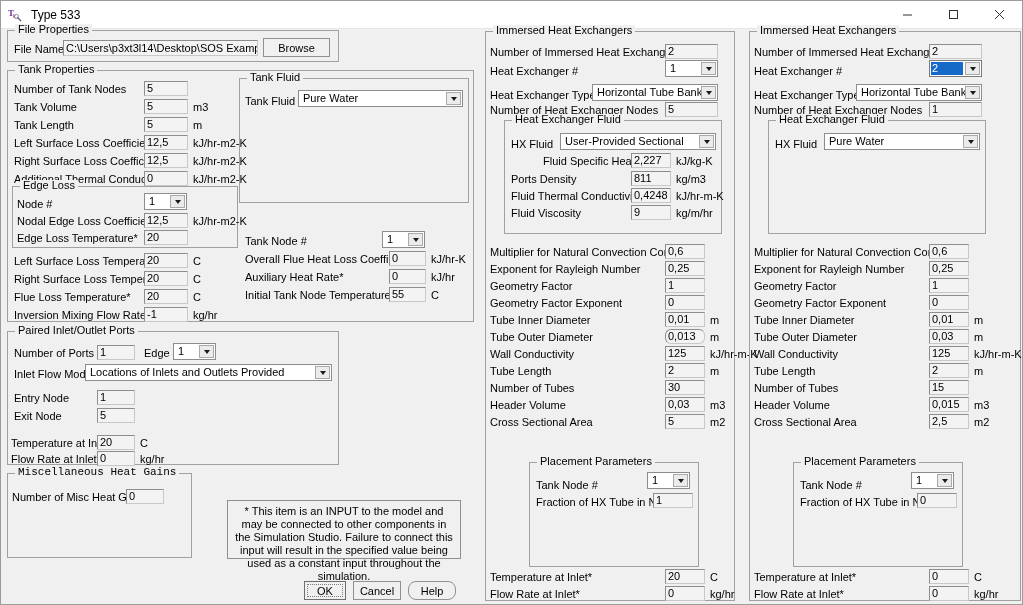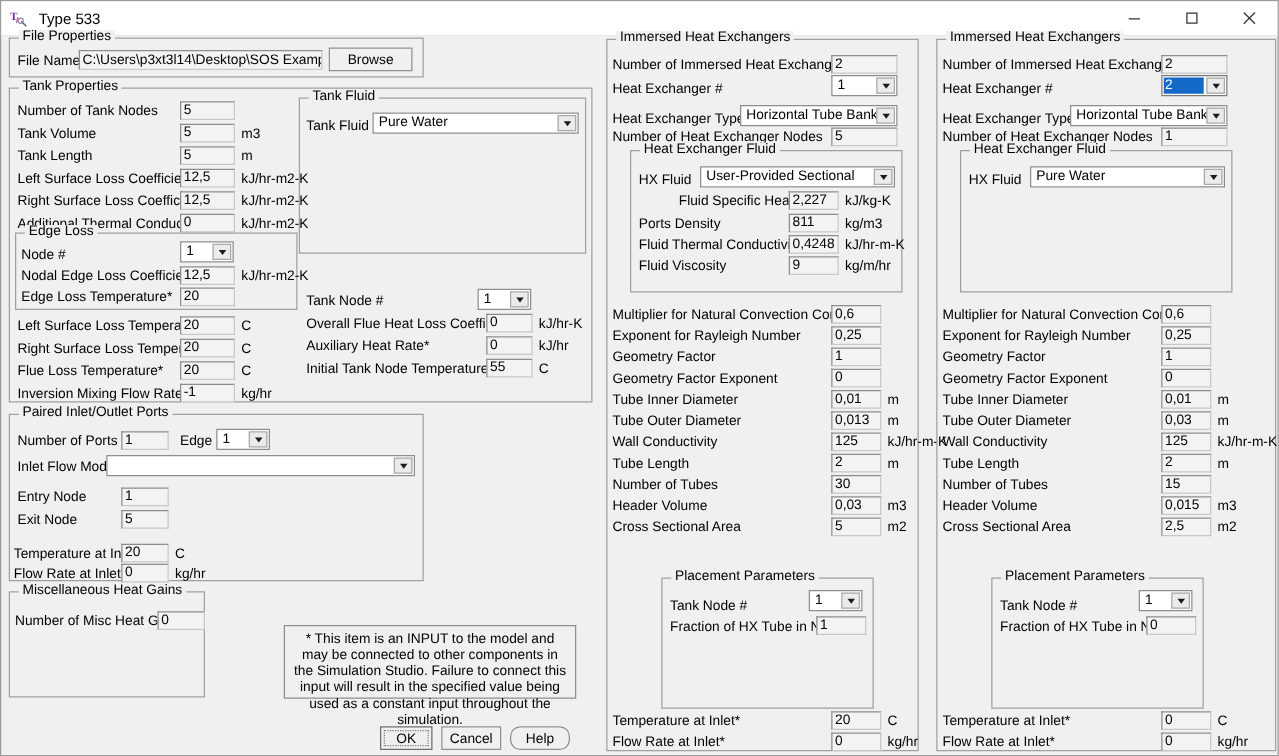--- a/index.html
+++ b/index.html
@@ -298,34 +298,35 @@
   </div>
   <div class="lbl" style="left:13px; top:346px;">Number of Ports</div>
   <div class="tbox" style="left:96px; top:344px; width:38px;">1</div>
   <div class="lbl" style="left:143px; top:346px;">Edge #</div>
   <div class="combo" style="left:172px; top:342px; width:43px;">
     <span class="selval">1</span>
     <span class="arrowbox"></span>
   </div>
   <div class="lbl" style="left:13px; top:367px;">Inlet Flow Mode</div>
   <div class="combo" style="left:84px; top:363px; width:247px;">
+    <span class="selval">Locations of Inlets and Outlets Provided</span>
     <span class="arrowbox"></span>
   </div>
   <div class="lbl" style="left:13px; top:391px;">Entry Node</div>
   <div class="tbox" style="left:96px; top:389px; width:38px;">1</div>
   <div class="lbl" style="left:13px; top:409px;">Exit Node</div>
   <div class="tbox" style="left:96px; top:407px; width:38px;">5</div>
   <div class="lbl" style="left:10px; top:436px;">Temperature at Inlet*</div>
   <div class="tbox" style="left:96px; top:434px; width:38px;">20</div>
   <div class="unit" style="left:139px; top:436px;">C</div>
   <div class="lbl" style="left:10px; top:452px;">Flow Rate at Inlet*</div>
   <div class="tbox" style="left:96px; top:450px; width:38px;">0</div>
   <div class="unit" style="left:139px; top:452px;">kg/hr</div>
 
-  <div class="group" style="left:6px; top:472px; width:157px; height:85px;">
+  <div class="group" style="left:6px; top:472px; width:185px; height:85px;font-family:Liberation Mono, monospace;">
     <div class="legend">Miscellaneous Heat Gains</div>
   </div>
   <div class="lbl" style="left:11px; top:490px;">Number of Misc Heat Gains</div>
   <div class="tbox" style="left:125px; top:488px; width:38px;">0</div>
 
   <div class="note" style="left:226px; top:499px; width:234px; height:59px;">* This item is an INPUT to the model and may be connected to other components in the Simulation Studio. Failure to connect this input will result in the specified value being used as a constant input throughout the simulation.</div>
 
   <div class="btn default" style="left:303px; top:580px; width:42px; height:19px;">
     <span class="inner"></span>
     <span>OK</span>
@@ -398,21 +399,21 @@
 
   <div class="lbl" style="left:489px; top:296px;">Geometry Factor Exponent</div>
   <div class="tbox" style="left:664px; top:294px; width:40px;">0</div>
   <div class="unit" style="left:709px; top:296px;"></div>
 
   <div class="lbl" style="left:489px; top:313px;">Tube Inner Diameter</div>
   <div class="tbox" style="left:664px; top:311px; width:40px;">0,01</div>
   <div class="unit" style="left:709px; top:313px;">m</div>
 
   <div class="lbl" style="left:489px; top:330px;">Tube Outer Diameter</div>
-  <div class="tbox" style="left:664px; top:328px; width:40px;">0,013</div>
+  <div class="tbox" style="left:664px; top:328px; width:40px;border-radius:6px;">0,013</div>
   <div class="unit" style="left:709px; top:330px;">m</div>
 
   <div class="lbl" style="left:489px; top:347px;">Wall Conductivity</div>
   <div class="tbox" style="left:664px; top:345px; width:40px;">125</div>
   <div class="unit" style="left:709px; top:347px;">kJ/hr-m-K</div>
 
   <div class="lbl" style="left:489px; top:364px;">Tube Length</div>
   <div class="tbox" style="left:664px; top:362px; width:40px;">2</div>
   <div class="unit" style="left:709px; top:364px;">m</div>
 

